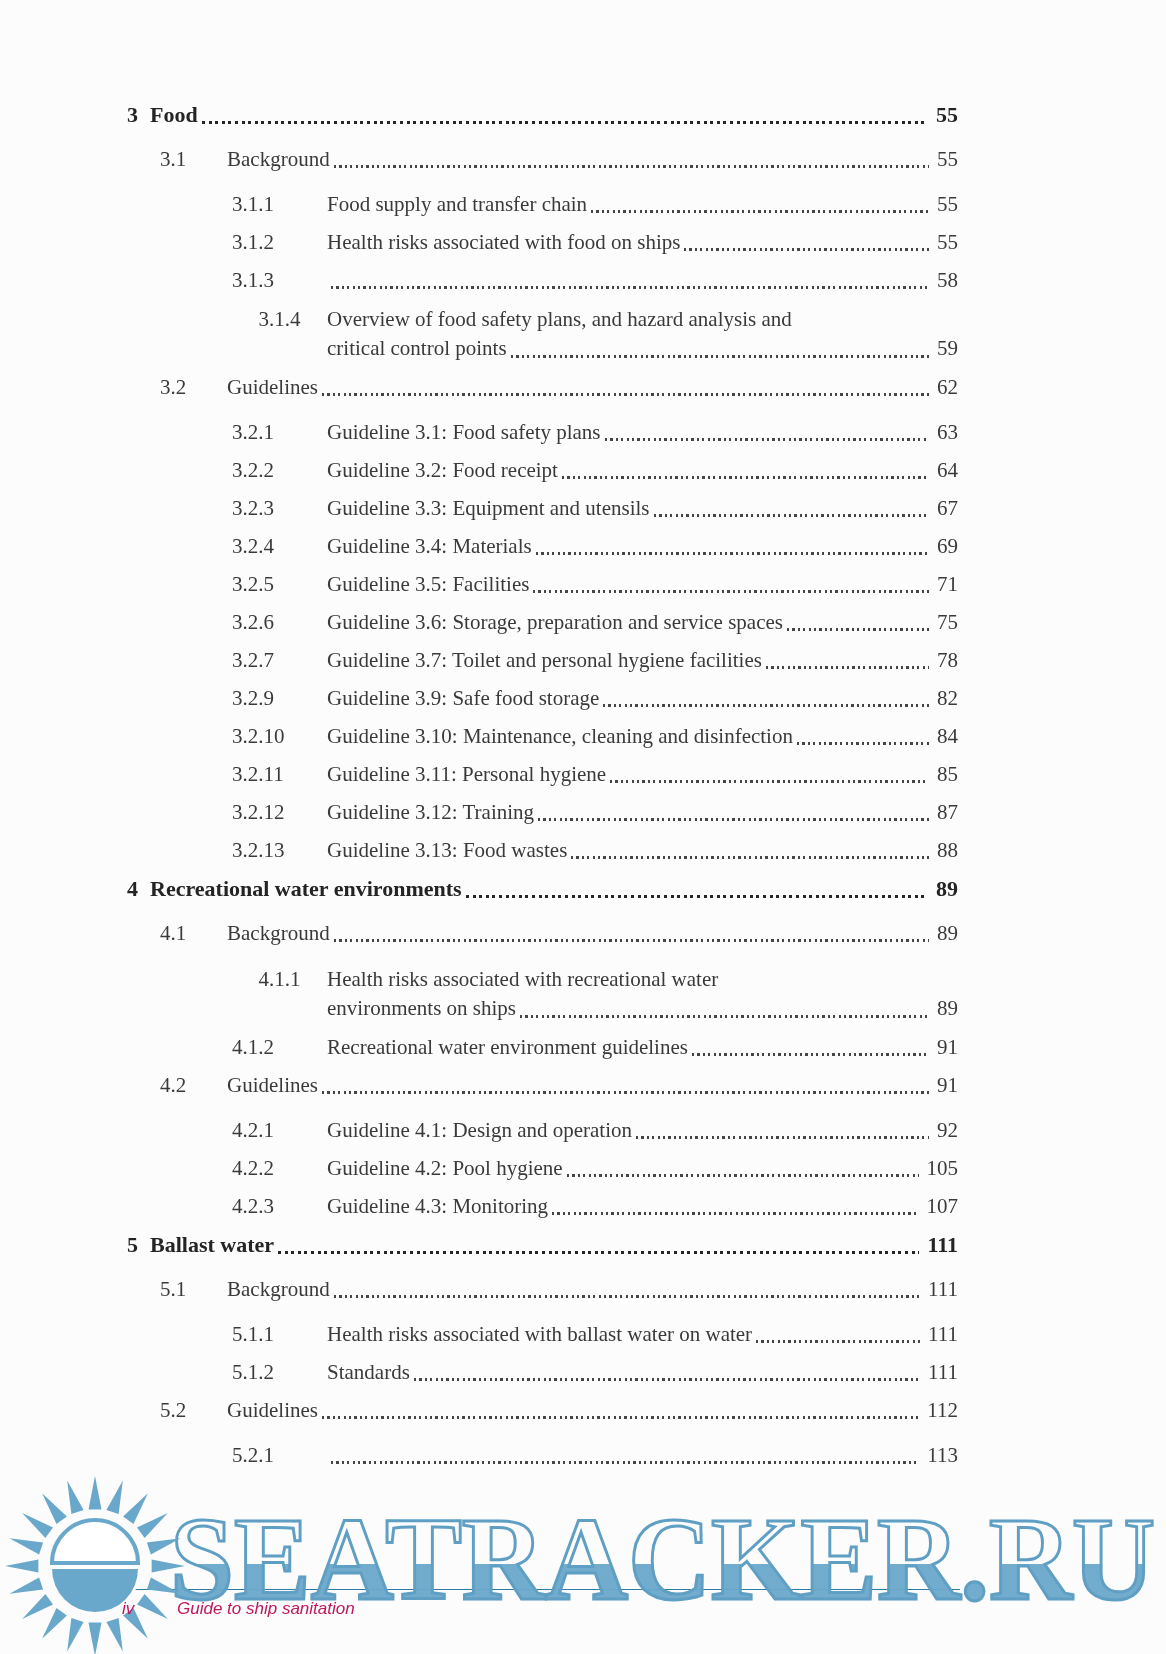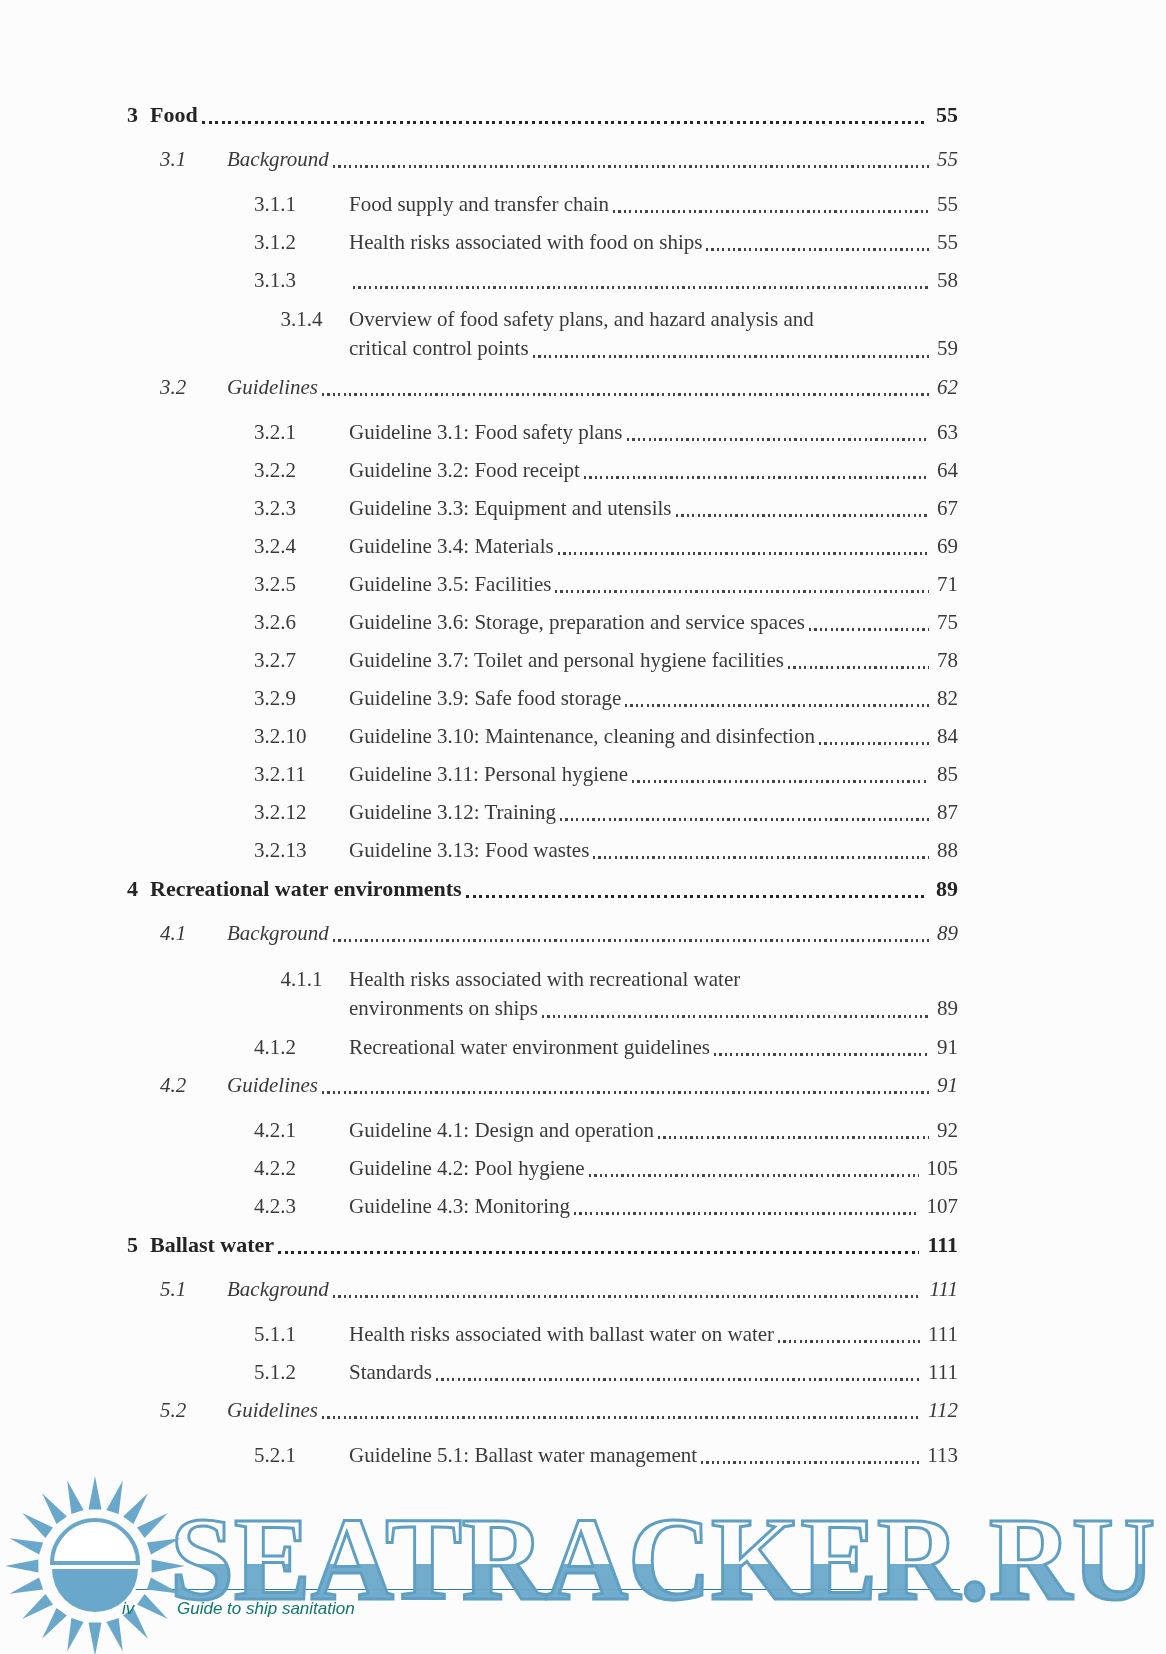--- a/index.html
+++ b/index.html
@@ -25,26 +25,26 @@
     line-height: 27px;
     margin-bottom: 11px;
   }
   .toc-row.l1 {
     font-weight: bold;
     font-size: 22px;
     color: #242424;
     padding-left: 7px;
     margin-bottom: 18px;
   }
-  .toc-row.l2 { padding-left: 40px; margin-bottom: 18px; font-style: italic; }
+  .toc-row.l2 { padding-left: 40px; margin-bottom: 18px; }
   .toc-row.l3 { padding-left: 112px; }
   .num { flex: none; }
   .l1 .num { width: 23px; }
   .l2 .num { width: 67px; }
-  .l3 .num { width: 95px; margin-left: 22px; }
+  .l3 .num { width: 95px; }
   .title { white-space: nowrap; }
   .dots {
     flex: 1 1 auto;
     min-width: 10px;
     height: 2.6px;
     align-self: flex-end;
     margin: 0 3px 5px 4px;
     background-image: repeating-linear-gradient(to right, #454545 0, #454545 2.2px, transparent 2.2px, transparent 5.4px);
   }
   .l1 .dots {
@@ -67,21 +67,21 @@
     z-index: 1;
   }
   .footer {
     position: absolute;
     left: 122px; top: 1599px;
     display: flex;
     font-family: "Liberation Sans", "DejaVu Sans", sans-serif;
     font-style: italic;
     font-size: 17px;
     line-height: 20px;
-    color: #0f766e;
+    color: #be185d;
     z-index: 3;
   }
   .footer .pgnum { width: 55px; flex: none; }
   
   .watermark-svg {
     position: absolute;
     left: 168px; top: 1501px;
     width: 992px; height: 122px;
     overflow: visible;
     z-index: 2;
@@ -298,21 +298,20 @@
       <span class="pg">111</span>
     </div>
     <div class="toc-row l2">
       <span class="num">5.2</span>
       <span class="title">Guidelines</span>
       <span class="dots"></span>
       <span class="pg">112</span>
     </div>
     <div class="toc-row l3">
       <span class="num">5.2.1</span>
-      <span class="title">Guideline 5.1: Ballast water management</span>
       <span class="dots"></span>
       <span class="pg">113</span>
     </div>
   </div>
 
 <div class="footer-rule"></div>
 
 <svg class="watermark-svg" viewBox="0 0 992 122">
   <defs>
     <linearGradient id="wmfill" gradientUnits="userSpaceOnUse" x1="0" y1="14" x2="0" y2="112">

